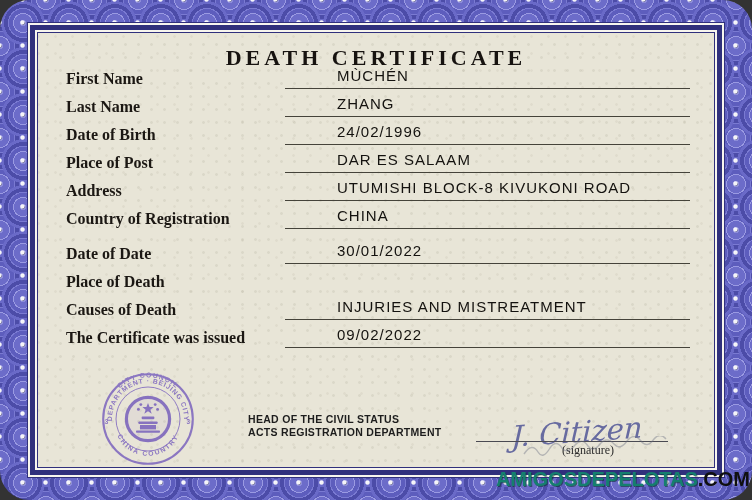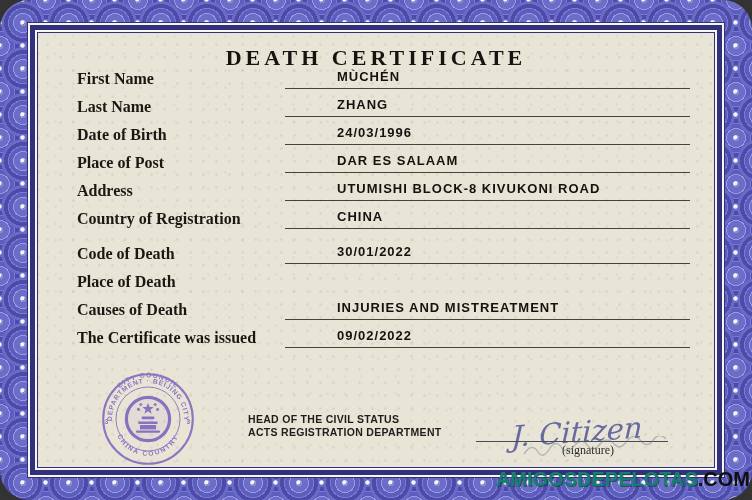--- a/index.html
+++ b/index.html
@@ -29,30 +29,30 @@
   }
   .title{
     padding-top:12px;height:26px;line-height:26px;text-align:center;
     font-family:"Liberation Serif",serif;font-weight:700;font-size:22px;
     letter-spacing:4px;color:#171310;
   }
   .fields{margin-top:-10px;}
   .row{display:flex;height:28px;align-items:flex-end;}
   .row.gap-top{margin-top:7px;}
   .label{
-    flex:0 0 247px;box-sizing:border-box;padding-left:39px;padding-bottom:1px;
+    flex:0 0 247px;box-sizing:border-box;padding-left:28px;padding-bottom:1px;
     font-family:"Liberation Serif",serif;font-weight:700;font-size:16px;color:#1b1713;
     white-space:nowrap;
   }
   .value-line{
     flex:1;margin-right:24px;border-bottom:1px solid #45433a;
     padding-left:52px;padding-bottom:3px;
   }
   .value{
-    font-family:"Liberation Sans",sans-serif;font-weight:700;font-size:13px;
+    font-family:"Liberation Sans",sans-serif;font-weight:400;font-size:15px;
     letter-spacing:1px;color:#14120f;white-space:nowrap;
   }
   
   .dept{
     position:absolute;left:210px;top:380px;width:250px;
     font-size:10.5px;font-weight:700;line-height:13px;letter-spacing:.3px;color:#1d1d1d;
   }
   .sig{position:absolute;left:438px;top:364px;width:192px;height:64px;}
   .sig-name{
     position:absolute;left:-4px;right:-14px;bottom:12px;text-align:center;
@@ -96,21 +96,21 @@
   <div class="row">
     <div class="label">Last Name</div>
     <div class="value-line">
       <span class="value">ZHANG</span>
     </div>
   </div>
 
   <div class="row">
     <div class="label">Date of Birth</div>
     <div class="value-line">
-      <span class="value">24/03/1996</span>
+      <span class="value">24/02/1996</span>
     </div>
   </div>
 
   <div class="row">
     <div class="label">Place of Post</div>
     <div class="value-line">
       <span class="value">DAR ES SALAAM</span>
     </div>
   </div>
 
@@ -123,21 +123,21 @@
 
 
   <div class="row">
     <div class="label">Country of Registration</div>
     <div class="value-line">
       <span class="value">CHINA</span>
     </div>
   </div>
 
   <div class="row gap-top">
-    <div class="label">Code of Death</div>
+    <div class="label">Date of Date</div>
     <div class="value-line">
       <span class="value">30/01/2022</span>
     </div>
   </div>
 
   <div class="row">
     <div class="label">Place of Death</div>
   </div>
 
   <div class="row">

